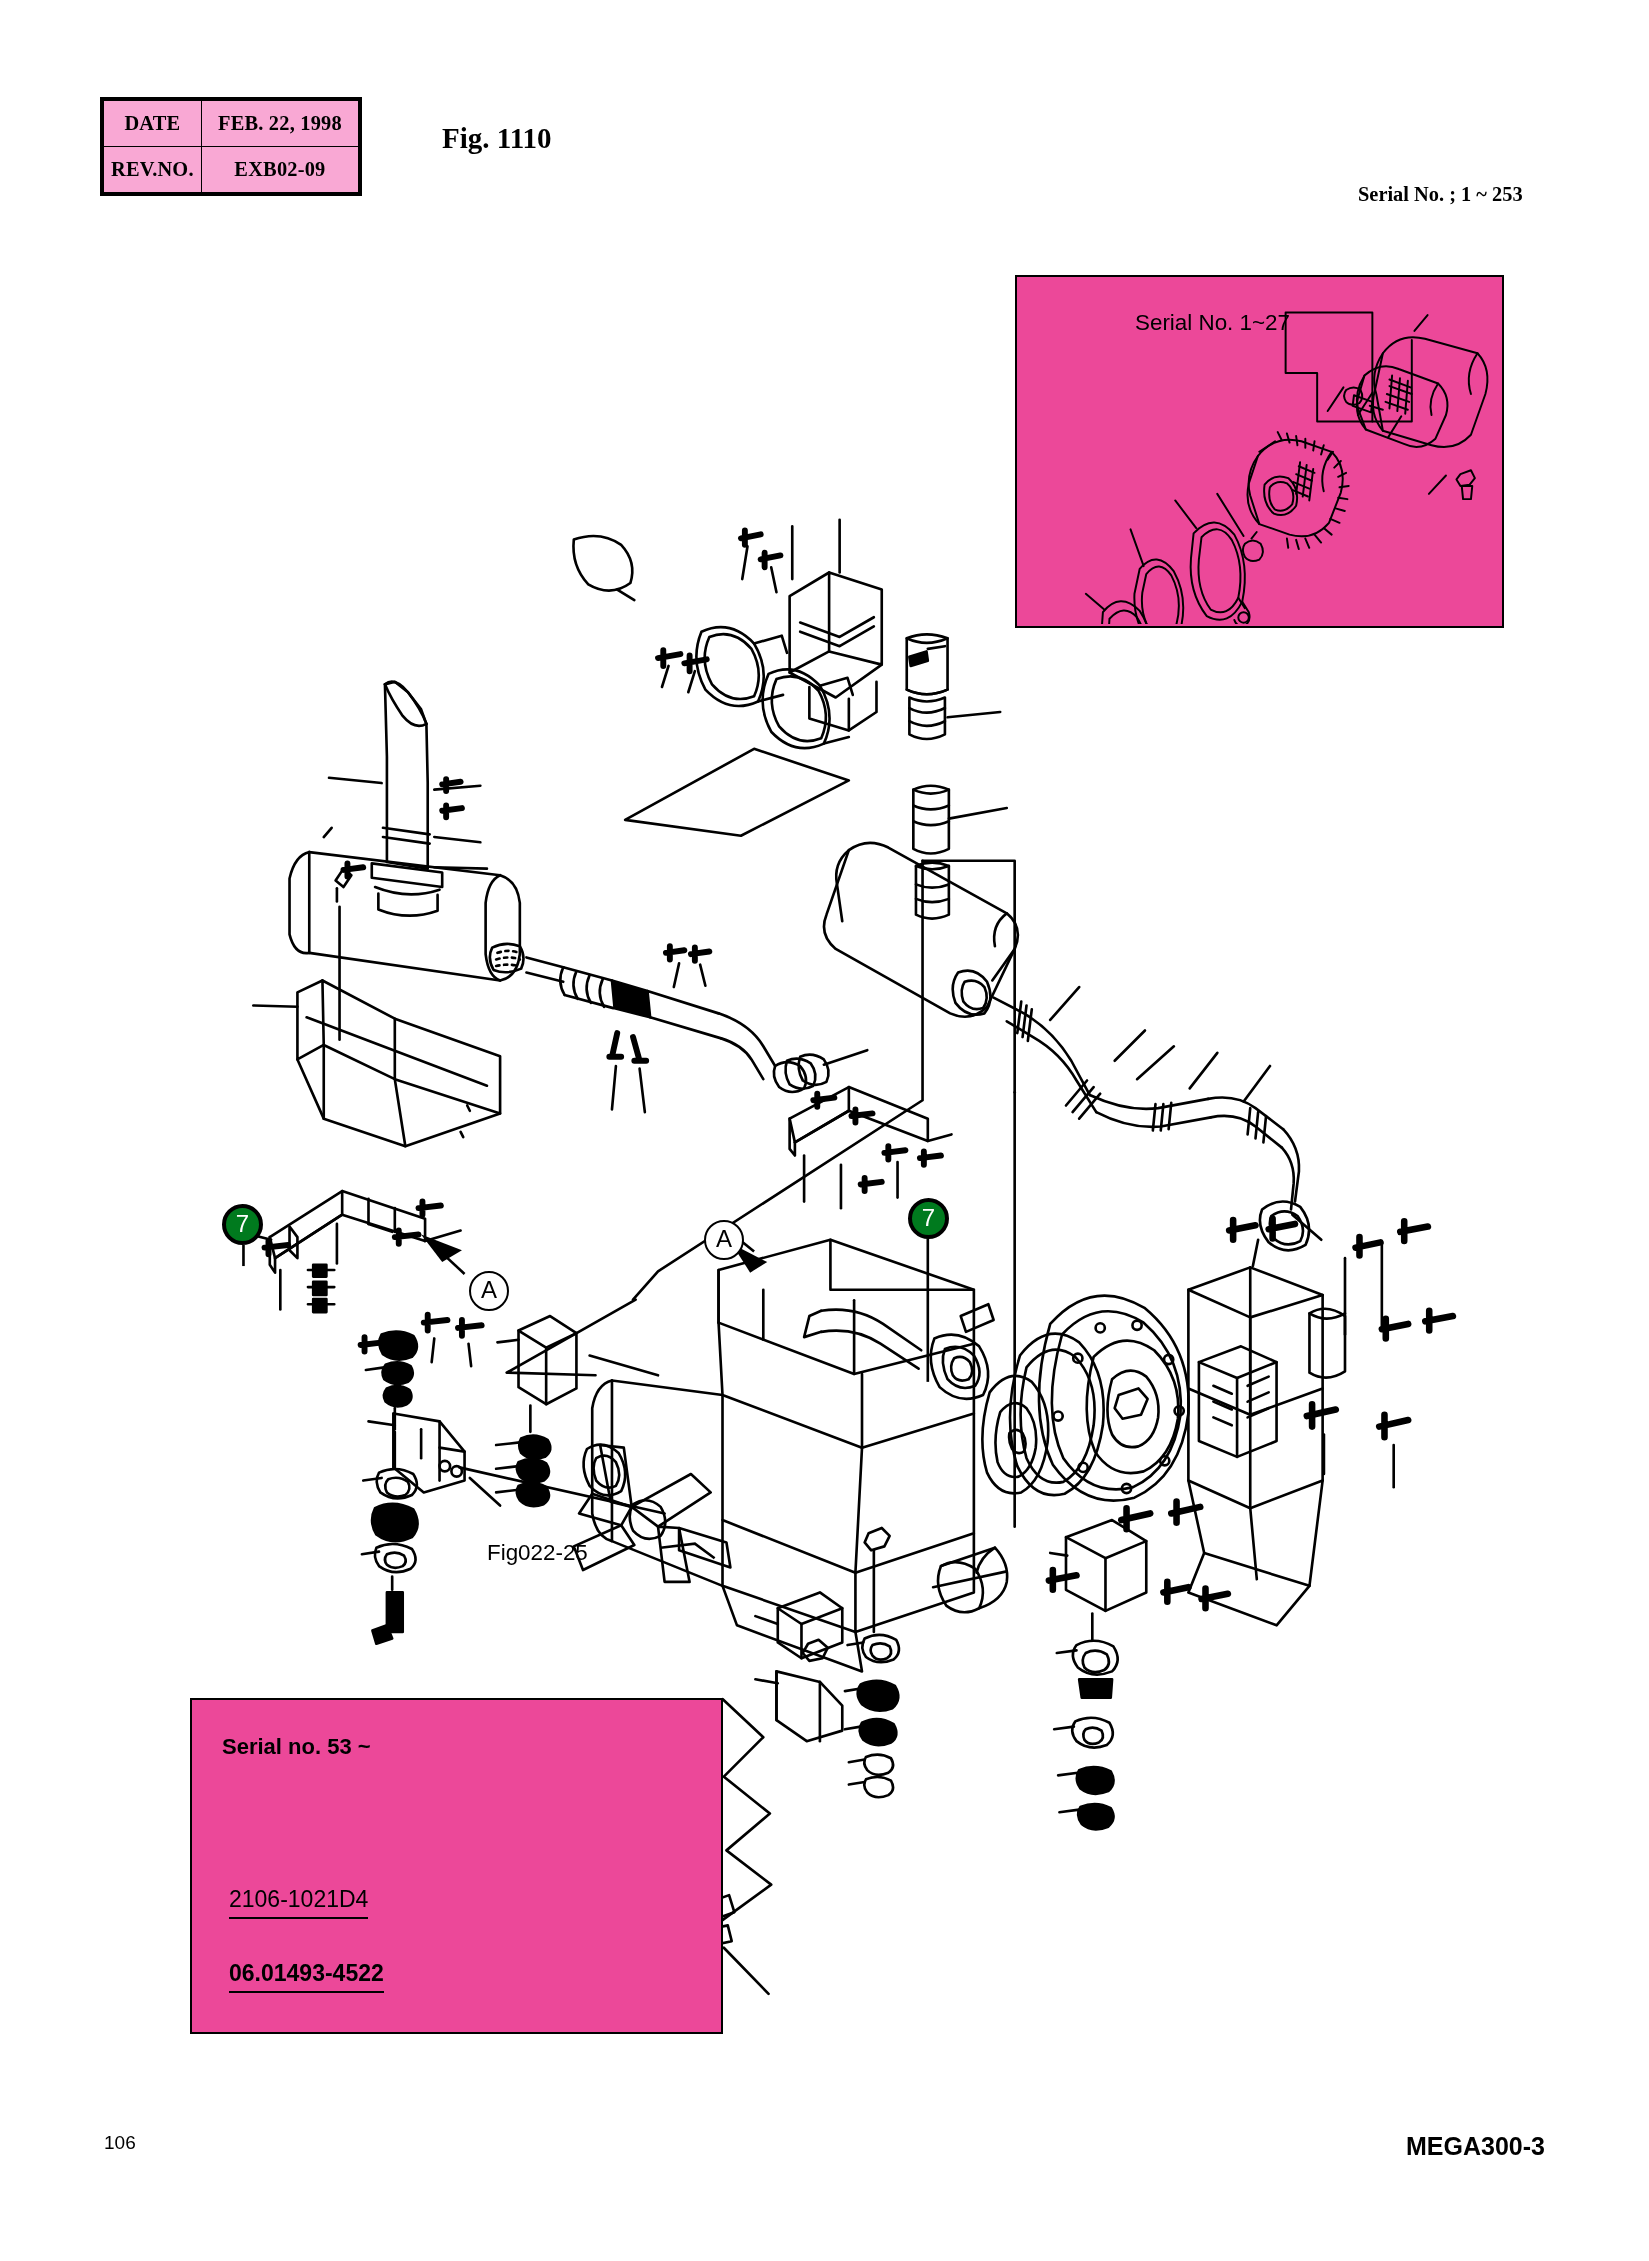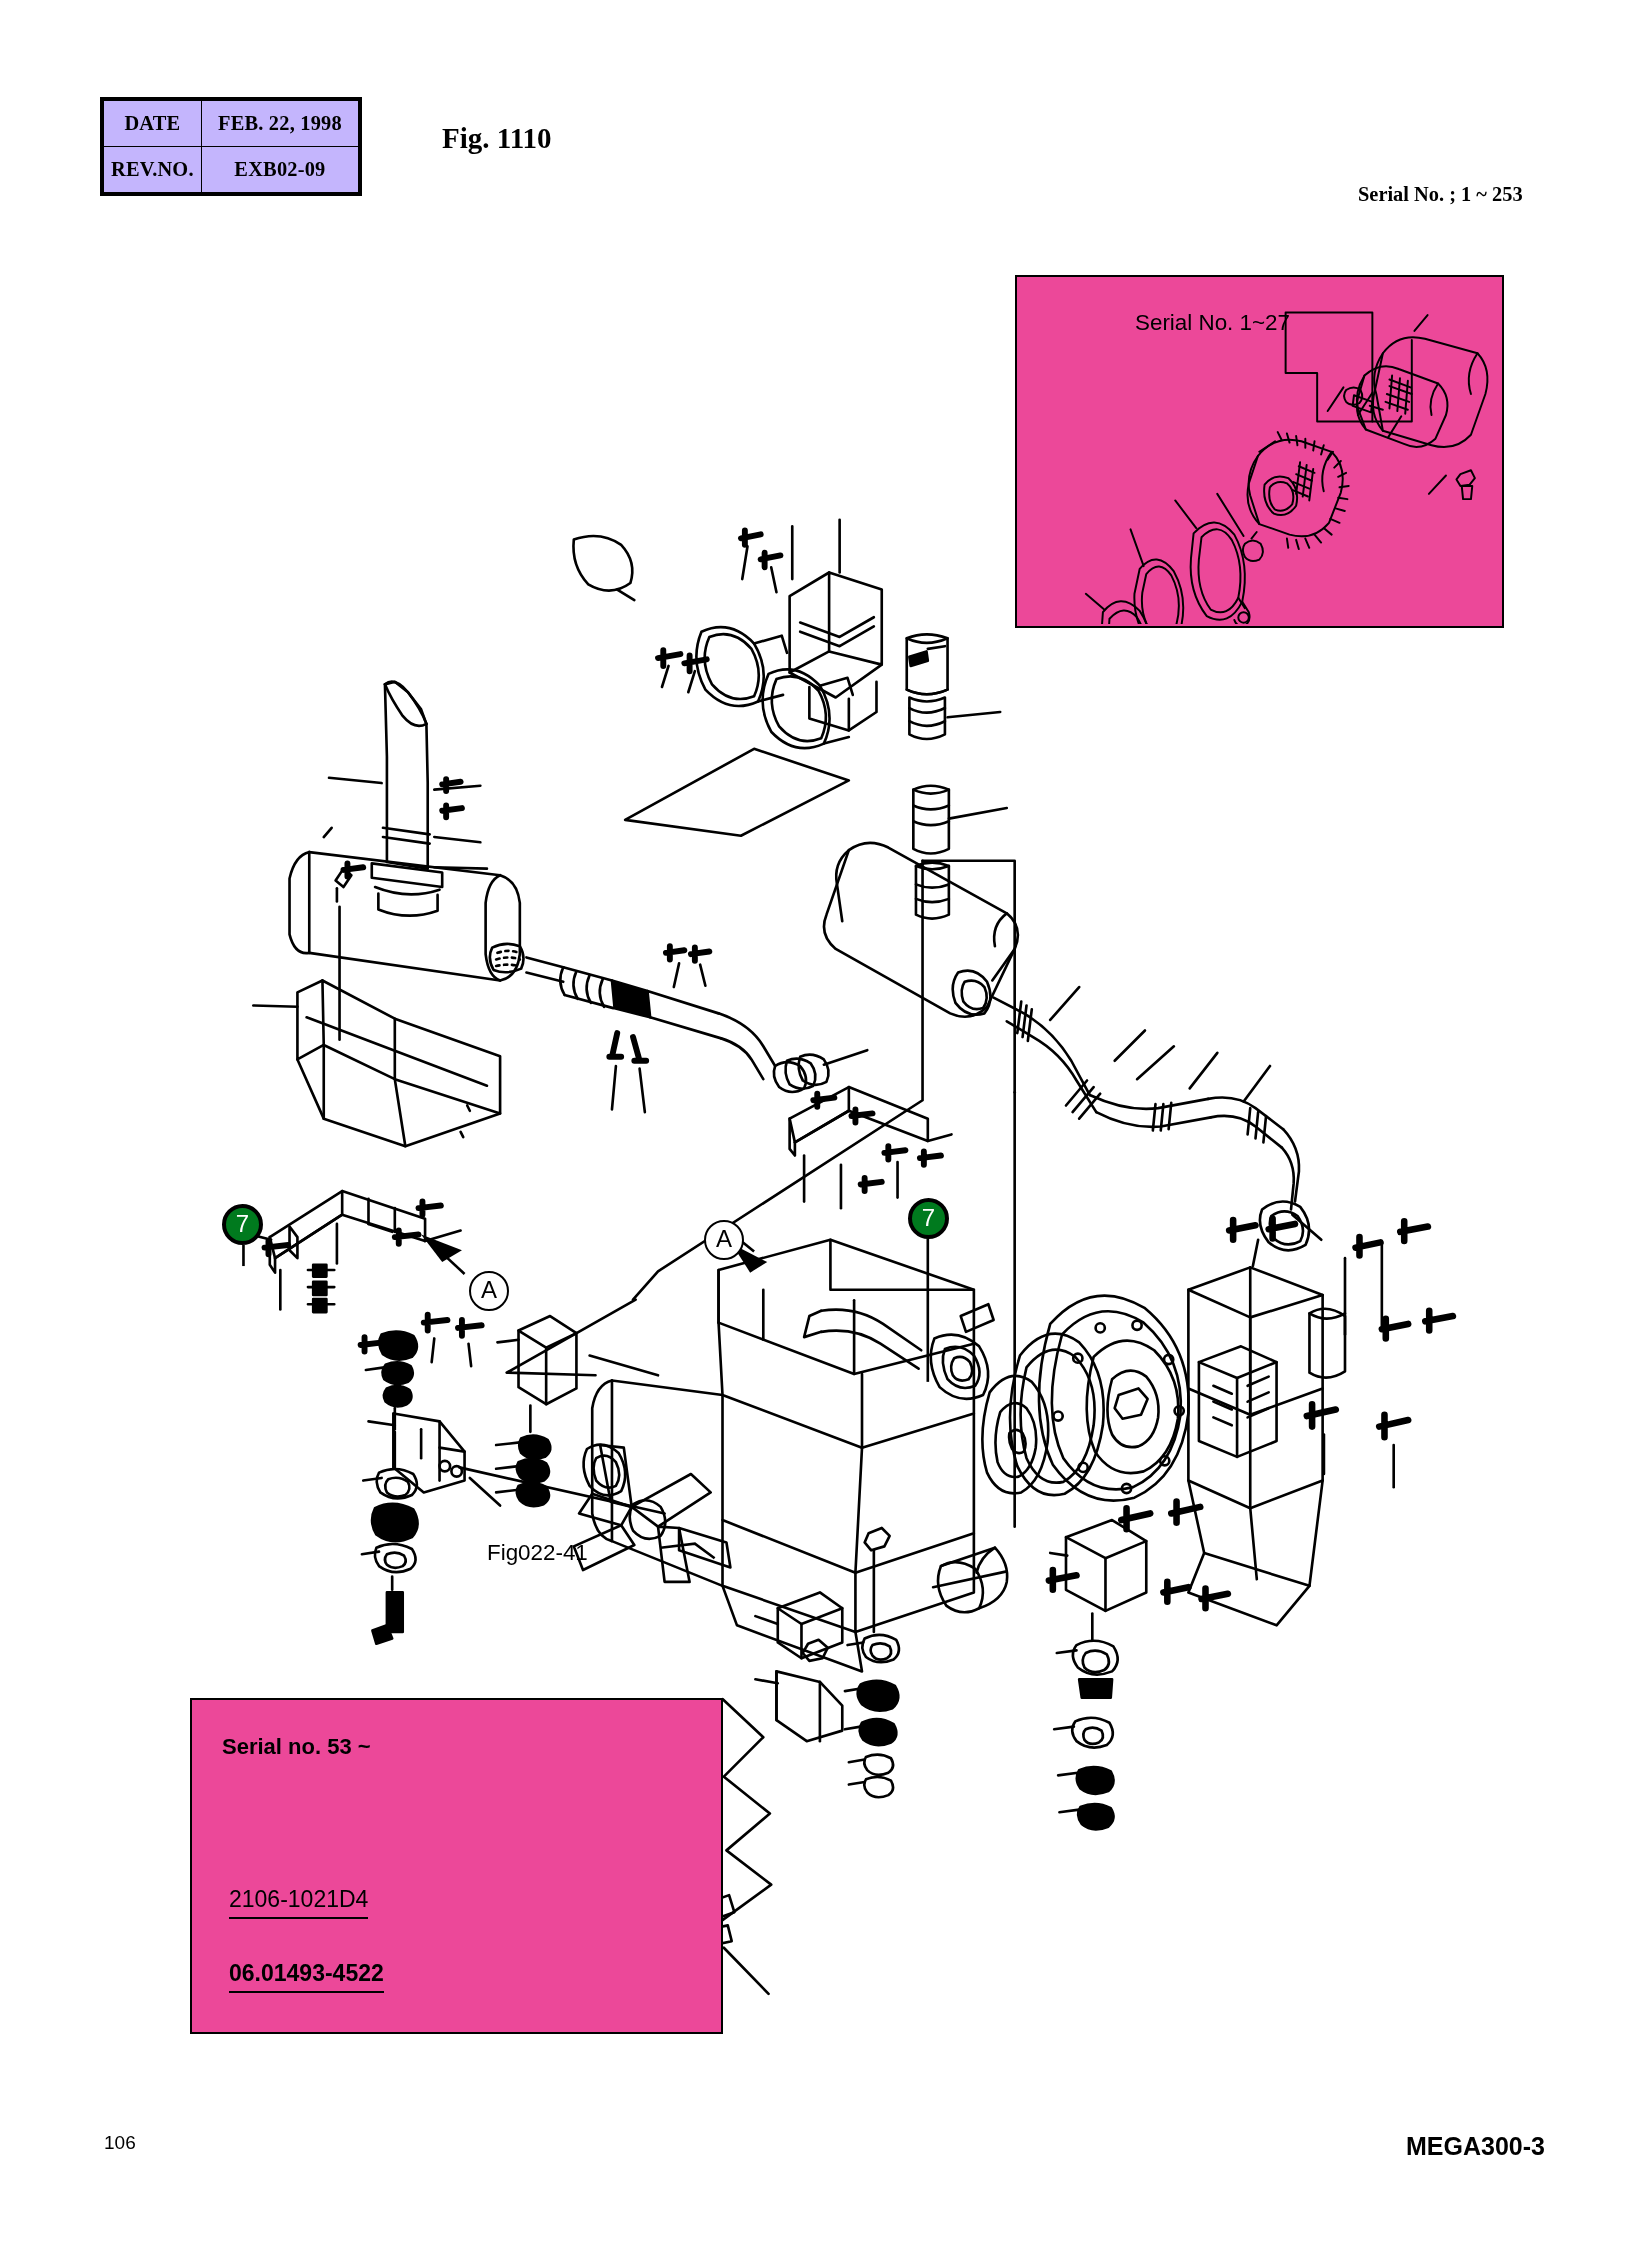--- a/index.html
+++ b/index.html
@@ -22,21 +22,21 @@
 
   
   #revision-table {
     position: absolute;
     left: 100px;
     top: 97px;
     width: 262px;
     height: 92px;
     border: 4px solid #000;
     border-collapse: collapse;
-    background: #c4b5fd;
+    background: #f9a8d4;
     font-family: "Liberation Serif", serif;
   }
   #revision-table td {
     border: 1.3px solid #000;
     text-align: center;
     vertical-align: middle;
     font-weight: bold;
     font-size: 20.4px;
     letter-spacing: 0.2px;
     padding: 0;
@@ -755,19 +755,19 @@
     <div class="partnum-label" id="belt-pn-1">2106-1021D4</div>
     <div class="partnum-label" id="belt-pn-2">06.01493-4522</div>
   </div>
 
   <div class="callout-item" id="callout-7-left">7</div>
   <div class="callout-item" id="callout-7-right">7</div>
 
   <div class="callout-section" id="section-a-left">A</div>
   <div class="callout-section" id="section-a-mid">A</div>
 
-  <div id="figref-label">Fig022-41</div>
+  <div id="figref-label">Fig022-25</div>
 
   <div id="page-number">106</div>
   <div id="model-code">MEGA300-3</div>
 
 </div>
 
 
 </body></html>

